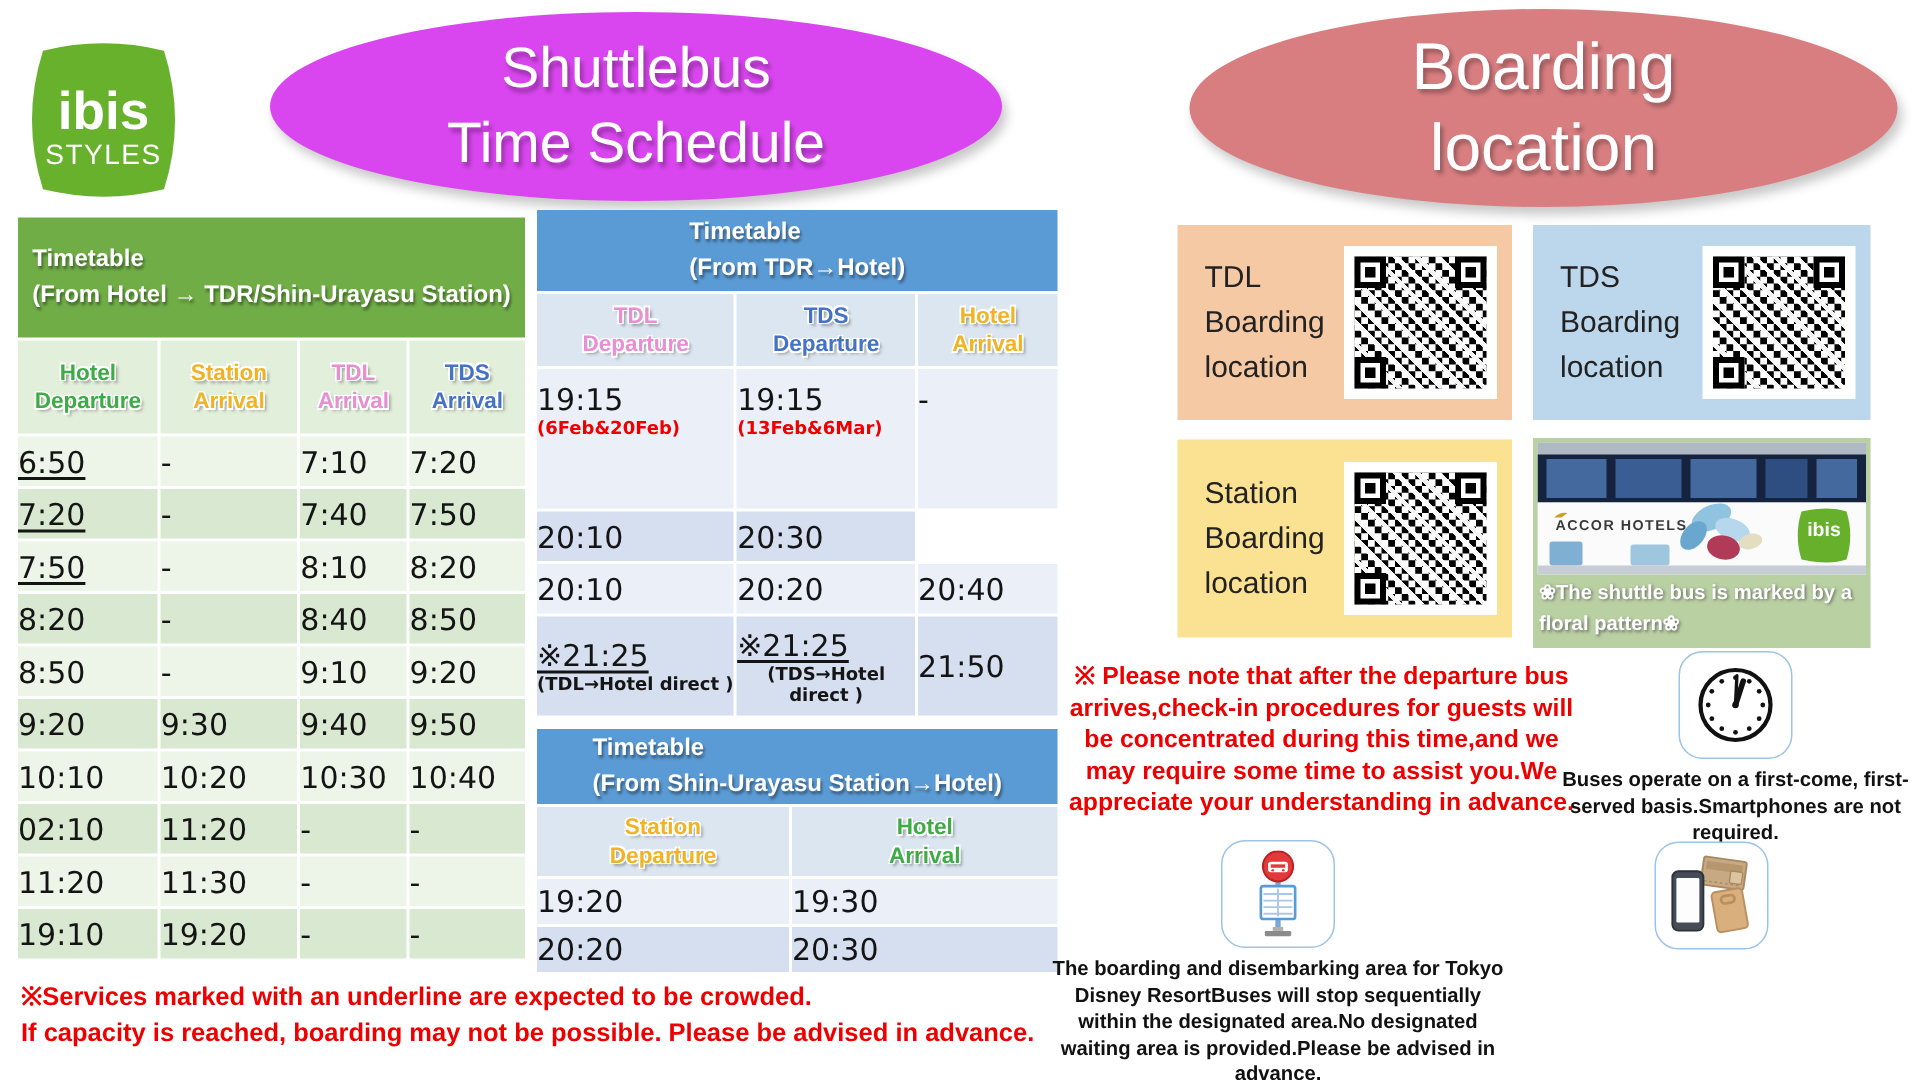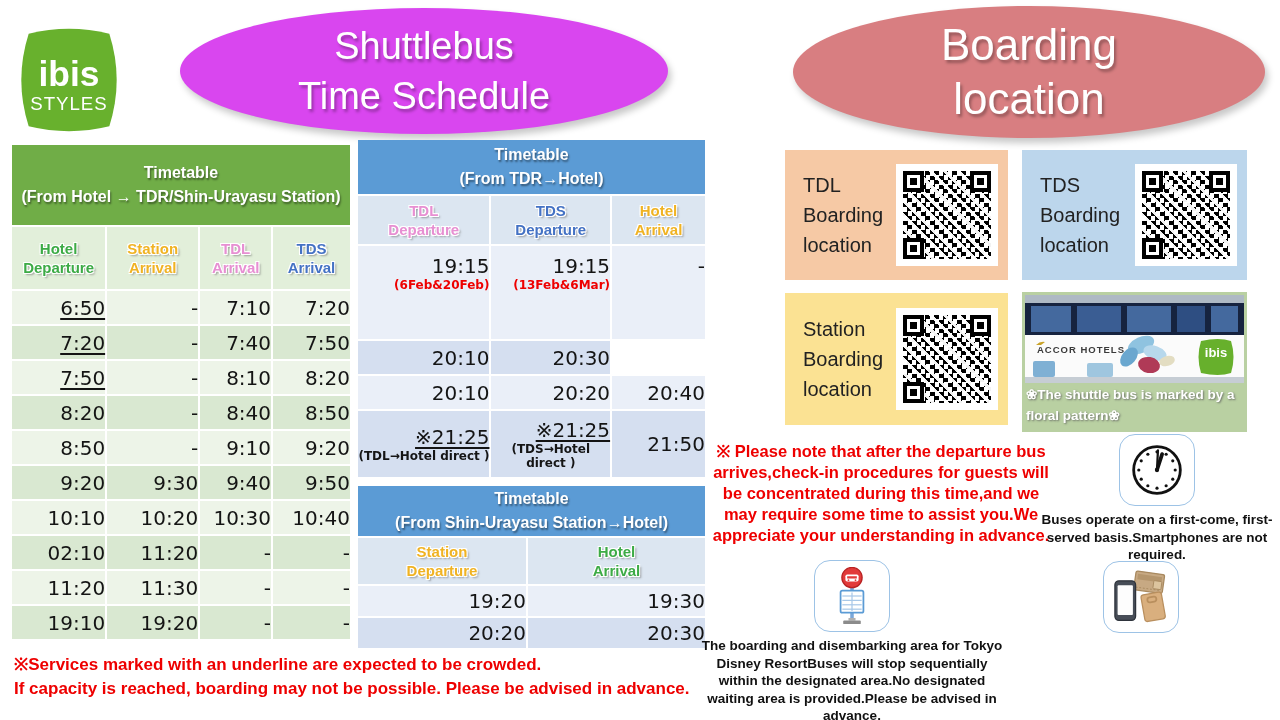--- a/index.html
+++ b/index.html
@@ -11,35 +11,35 @@
 
   
   .ellipse{position:absolute;border-radius:50%;display:flex;align-items:center;justify-content:center;
            text-align:center;color:#fff;white-space:pre-line;
            text-shadow:2px 3px 3px rgba(0,0,0,.30);box-shadow:3px 5px 7px rgba(0,0,0,.22);}
   #ellipse-schedule{left:180px;top:8px;width:488px;height:126px;background:#d946ef;font-size:38px;line-height:1.32;}
   #ellipse-boarding{left:793px;top:6px;width:472px;height:132px;background:#d87e81;font-size:44px;line-height:1.22;}
 
   
   .tbl{position:absolute;display:flex;flex-direction:column;gap:2px;}
-  .tbl-title{color:#fff;font-weight:bold;text-align:center;white-space:pre-line;display:flex;
+  .tbl-title{color:#fff;font-weight:bold;text-align:left;white-space:pre-line;display:flex;
              align-items:center;justify-content:center;font-size:16px;line-height:1.5;
              text-shadow:1px 2px 2px rgba(0,0,0,.45);}
   .green .tbl-title{background:#70ad47;}
   .blue  .tbl-title{background:#5b9bd5;}
   .tbl-head{display:grid;gap:2px;}
   .th{display:flex;align-items:center;justify-content:center;text-align:center;font-weight:bold;
       font-size:15px;line-height:1.3;white-space:pre-line;
       text-shadow:1px 1px 0 #fff,-1px -1px 0 #fff,1px -1px 0 #fff,-1px 1px 0 #fff,2px 2px 2px rgba(90,90,90,.55);}
   .green .th{background:#e2efda;}
   .blue  .th{background:#dce6f1;}
   .c-green{color:#3dab46;} .c-yellow{color:#f0b323;} .c-pink{color:#e78fd2;} .c-blue{color:#4472c4;}
   .tbl-body{display:flex;flex-direction:column;gap:2px;}
   .tr{display:grid;gap:2px;}
-  .td{display:flex;flex-direction:column;align-items:flex-end;justify-content:center;
+  .td{display:flex;flex-direction:column;align-items:flex-start;justify-content:center;
       font-size:20px;font-weight:500;color:#141414;font-family:"DejaVu Sans","Liberation Sans",sans-serif;}
   .green .tr:nth-child(odd)  .td{background:#edf4e8;}
   .green .tr:nth-child(even) .td{background:#d9e8d1;}
   .blue  .tr:nth-child(odd)  .td{background:#eaeff8;}
   .blue  .tr:nth-child(even) .td{background:#d5dff0;}
   .time.u{text-decoration:underline;text-underline-offset:3px;}
   .sub{font-size:12px;font-weight:600;line-height:1.2;color:#151515;text-align:center;}
   .sub.red{color:#ee0000;font-weight:700;}
 
   #tbl-left{left:12px;top:145px;width:338px;}

